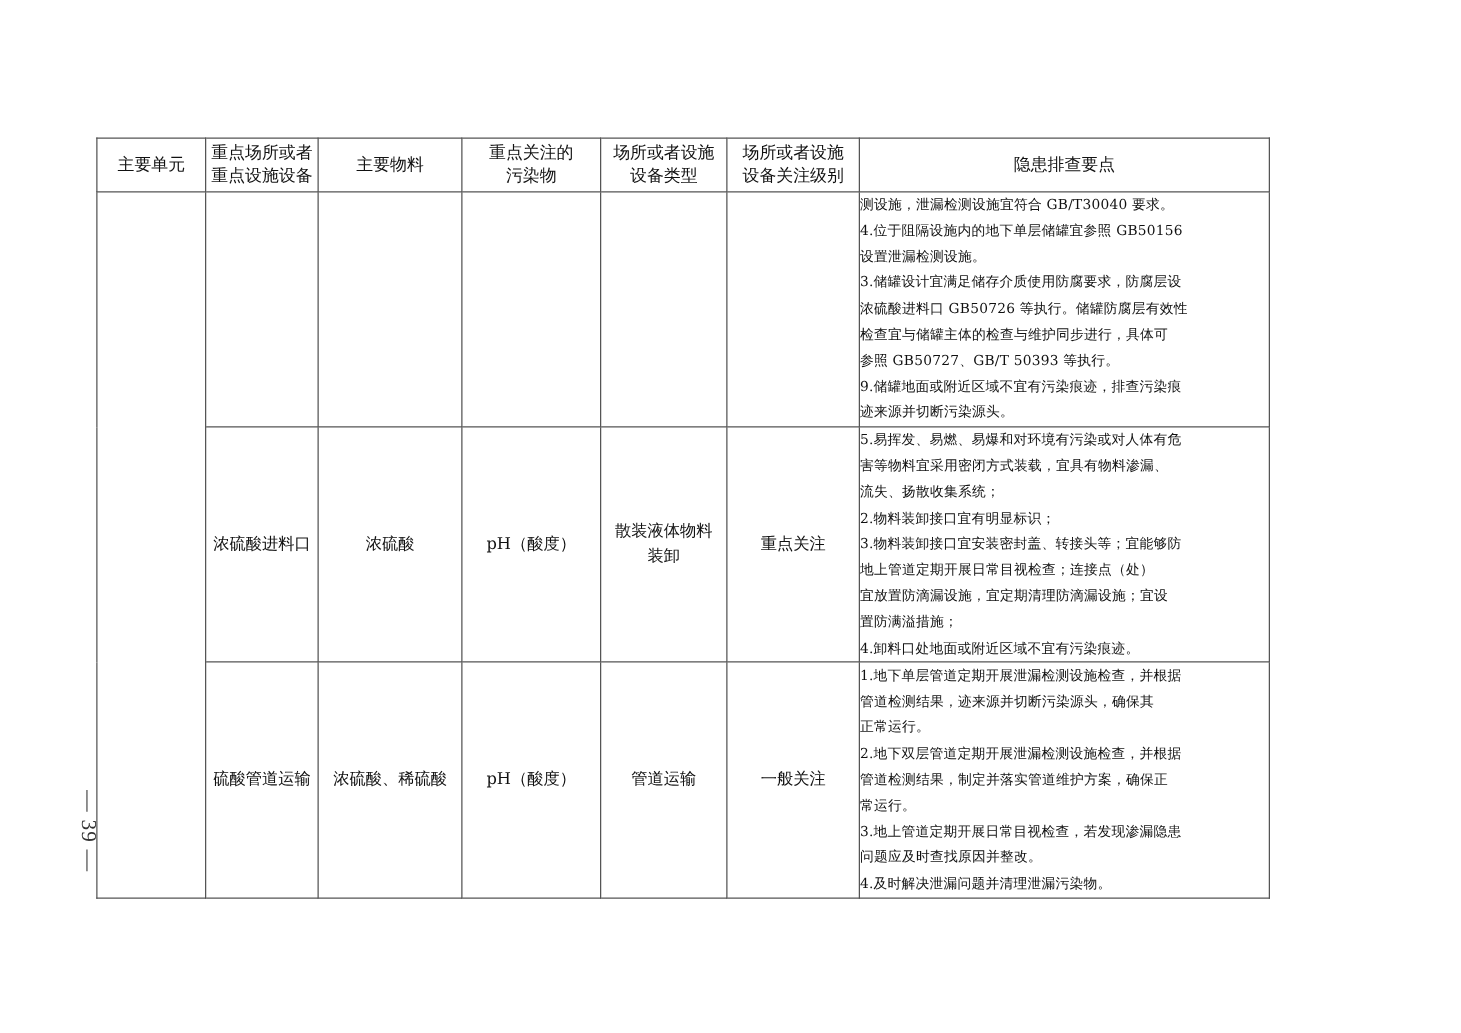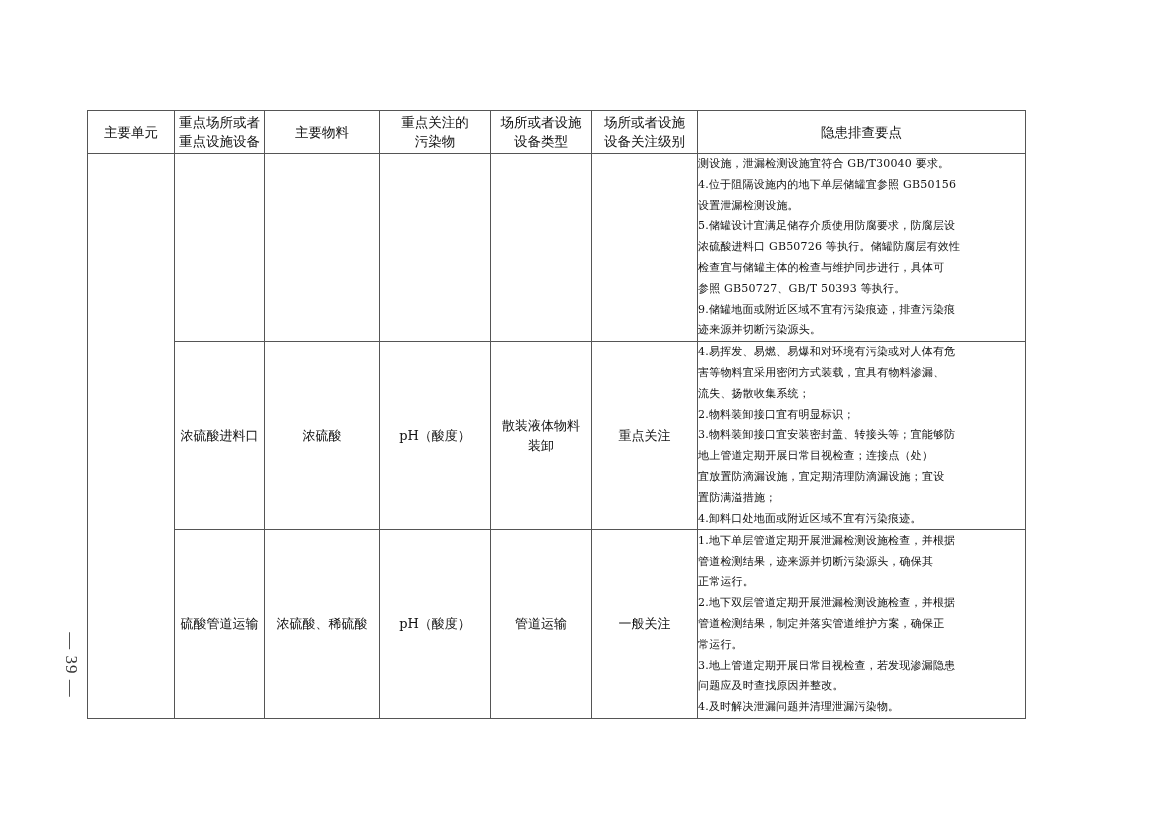--- a/index.html
+++ b/index.html
@@ -2,21 +2,21 @@
 <html><head>
 <meta charset="utf-8">
 <style>
   html, body { margin: 0; padding: 0; background: #ffffff; }
   body { width: 1169px; height: 826px; position: relative; overflow: hidden;
          font-family: "DejaVu Serif", "Liberation Serif", serif; color: #111; }
   .page-number { position: absolute; left: 56px; top: 620px; width: 30px; height: 90px;
                  display: flex; align-items: center; justify-content: center; }
   .page-number span { transform: rotate(90deg); white-space: nowrap; font-size: 17px;
                       font-family: "Liberation Serif", serif; color: #333; letter-spacing: 1px; }
-  table.main { position: absolute; left: 87px; top: 110px; border-collapse: collapse;
+  table.main { position: absolute; left: 77px; top: 110px; border-collapse: collapse;
                table-layout: fixed; width: 938px; border-radius: 14px; }
   table.main td, table.main th { border: 1.3px solid #555; padding: 0; vertical-align: middle; }
   th { font-family: "DejaVu Sans", "Liberation Sans", sans-serif; font-weight: normal;
        font-size: 13.5px; line-height: 19px; text-align: center; height: 42px; }
   td.c { text-align: center; font-size: 13px; line-height: 20px; }
   td.bold { font-weight: normal; font-family: "DejaVu Sans", sans-serif; }
   td.notes { font-size: 11px; line-height: 20.8px; text-align: justify;
              padding: 0 2px 0 2px; letter-spacing: 0.2px; vertical-align: top; }
   td.notes div { white-space: nowrap; overflow: hidden; }
   tr.r1 td { height: 187px; }
@@ -61,37 +61,37 @@
       <td rowspan="3" class="c first-col"></td>
       <td class="c"></td>
       <td class="c"></td>
       <td class="c"></td>
       <td class="c"></td>
       <td class="c"></td>
       <td class="notes">
         <div>测设施，泄漏检测设施宜符合 GB/T30040 要求。</div>
         <div>4.位于阻隔设施内的地下单层储罐宜参照 GB50156</div>
         <div>设置泄漏检测设施。</div>
-        <div>5.储罐设计宜满足储存介质使用防腐要求，防腐层设</div>
+        <div>3.储罐设计宜满足储存介质使用防腐要求，防腐层设</div>
         <div>浓硫酸进料口 GB50726 等执行。储罐防腐层有效性</div>
         <div>检查宜与储罐主体的检查与维护同步进行，具体可</div>
         <div>参照 GB50727、GB/T 50393 等执行。</div>
         <div>9.储罐地面或附近区域不宜有污染痕迹，排查污染痕</div>
         <div>迹来源并切断污染源头。</div>
       </td>
     </tr>
     <tr class="r2">
       <td class="c">浓硫酸进料口</td>
       <td class="c">浓硫酸</td>
       <td class="c">pH（酸度）</td>
       <td class="c" style="white-space:pre-line">散装液体物料
 装卸</td>
       <td class="c bold">重点关注</td>
       <td class="notes">
-        <div>4.易挥发、易燃、易爆和对环境有污染或对人体有危</div>
+        <div>5.易挥发、易燃、易爆和对环境有污染或对人体有危</div>
         <div>害等物料宜采用密闭方式装载，宜具有物料渗漏、</div>
         <div>流失、扬散收集系统；</div>
         <div>2.物料装卸接口宜有明显标识；</div>
         <div>3.物料装卸接口宜安装密封盖、转接头等；宜能够防</div>
         <div>地上管道定期开展日常目视检查；连接点（处）</div>
         <div>宜放置防滴漏设施，宜定期清理防滴漏设施；宜设</div>
         <div>置防满溢措施；</div>
         <div>4.卸料口处地面或附近区域不宜有污染痕迹。</div>
       </td>
     </tr>

